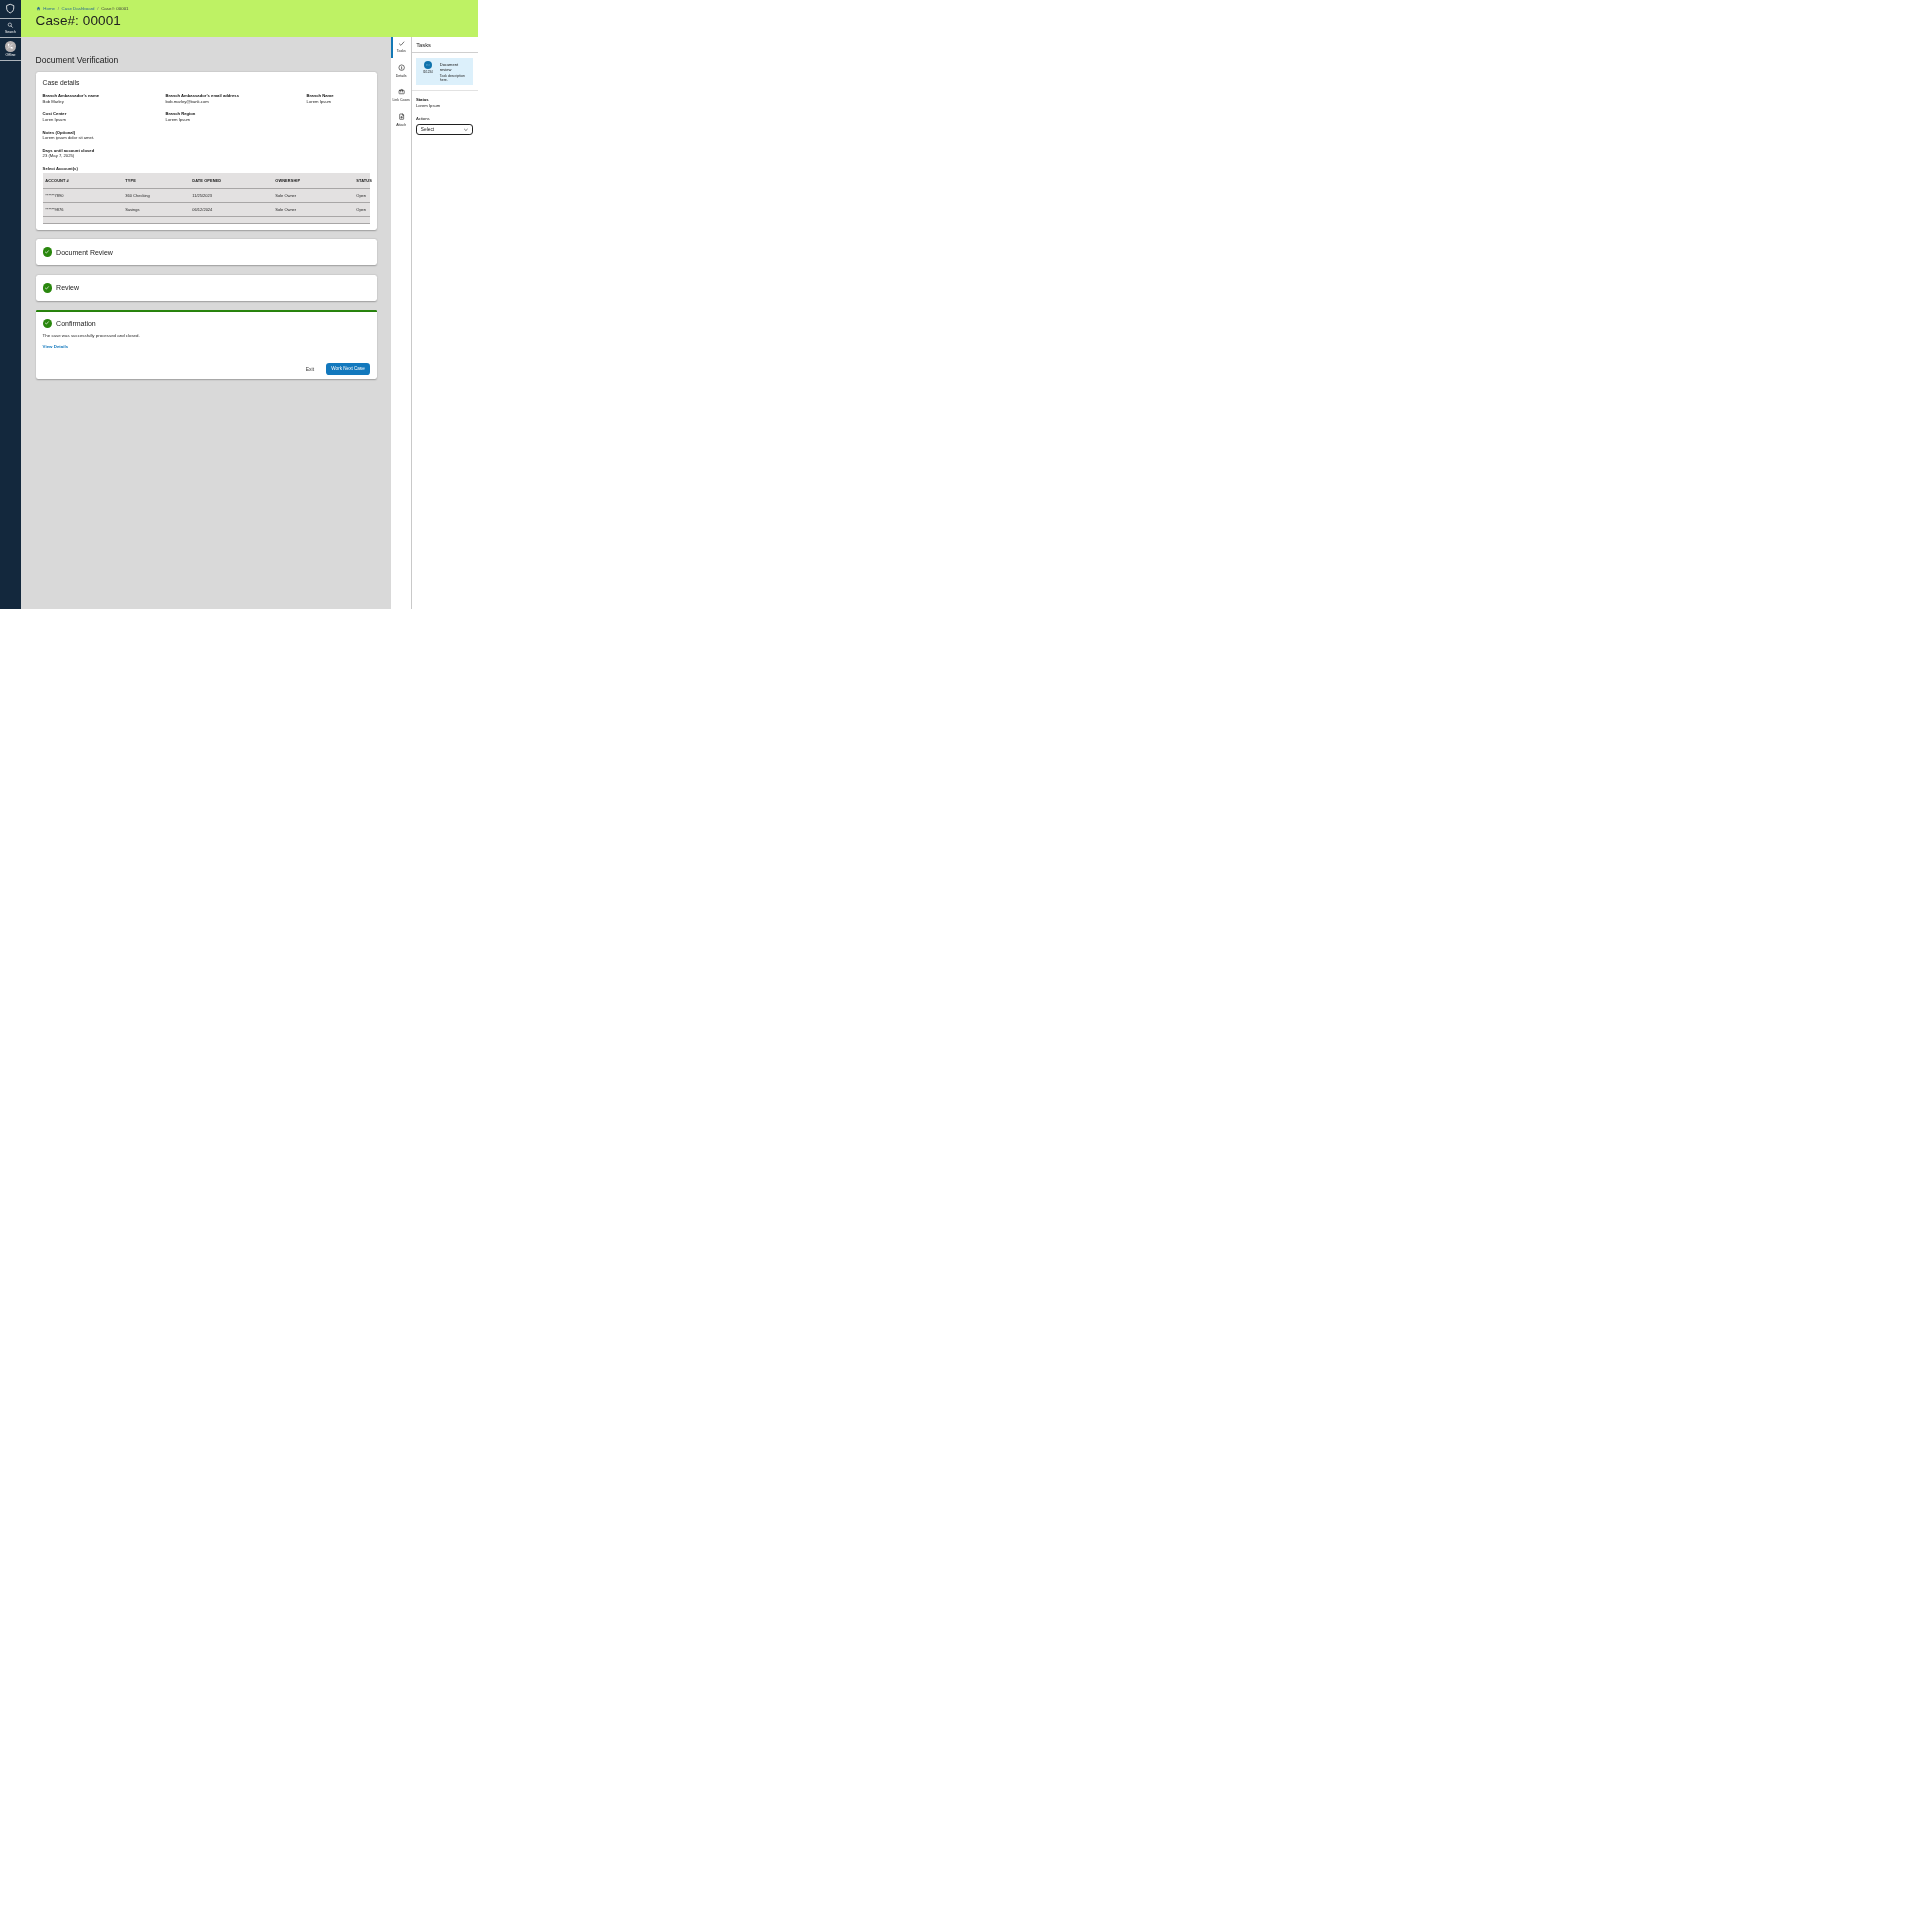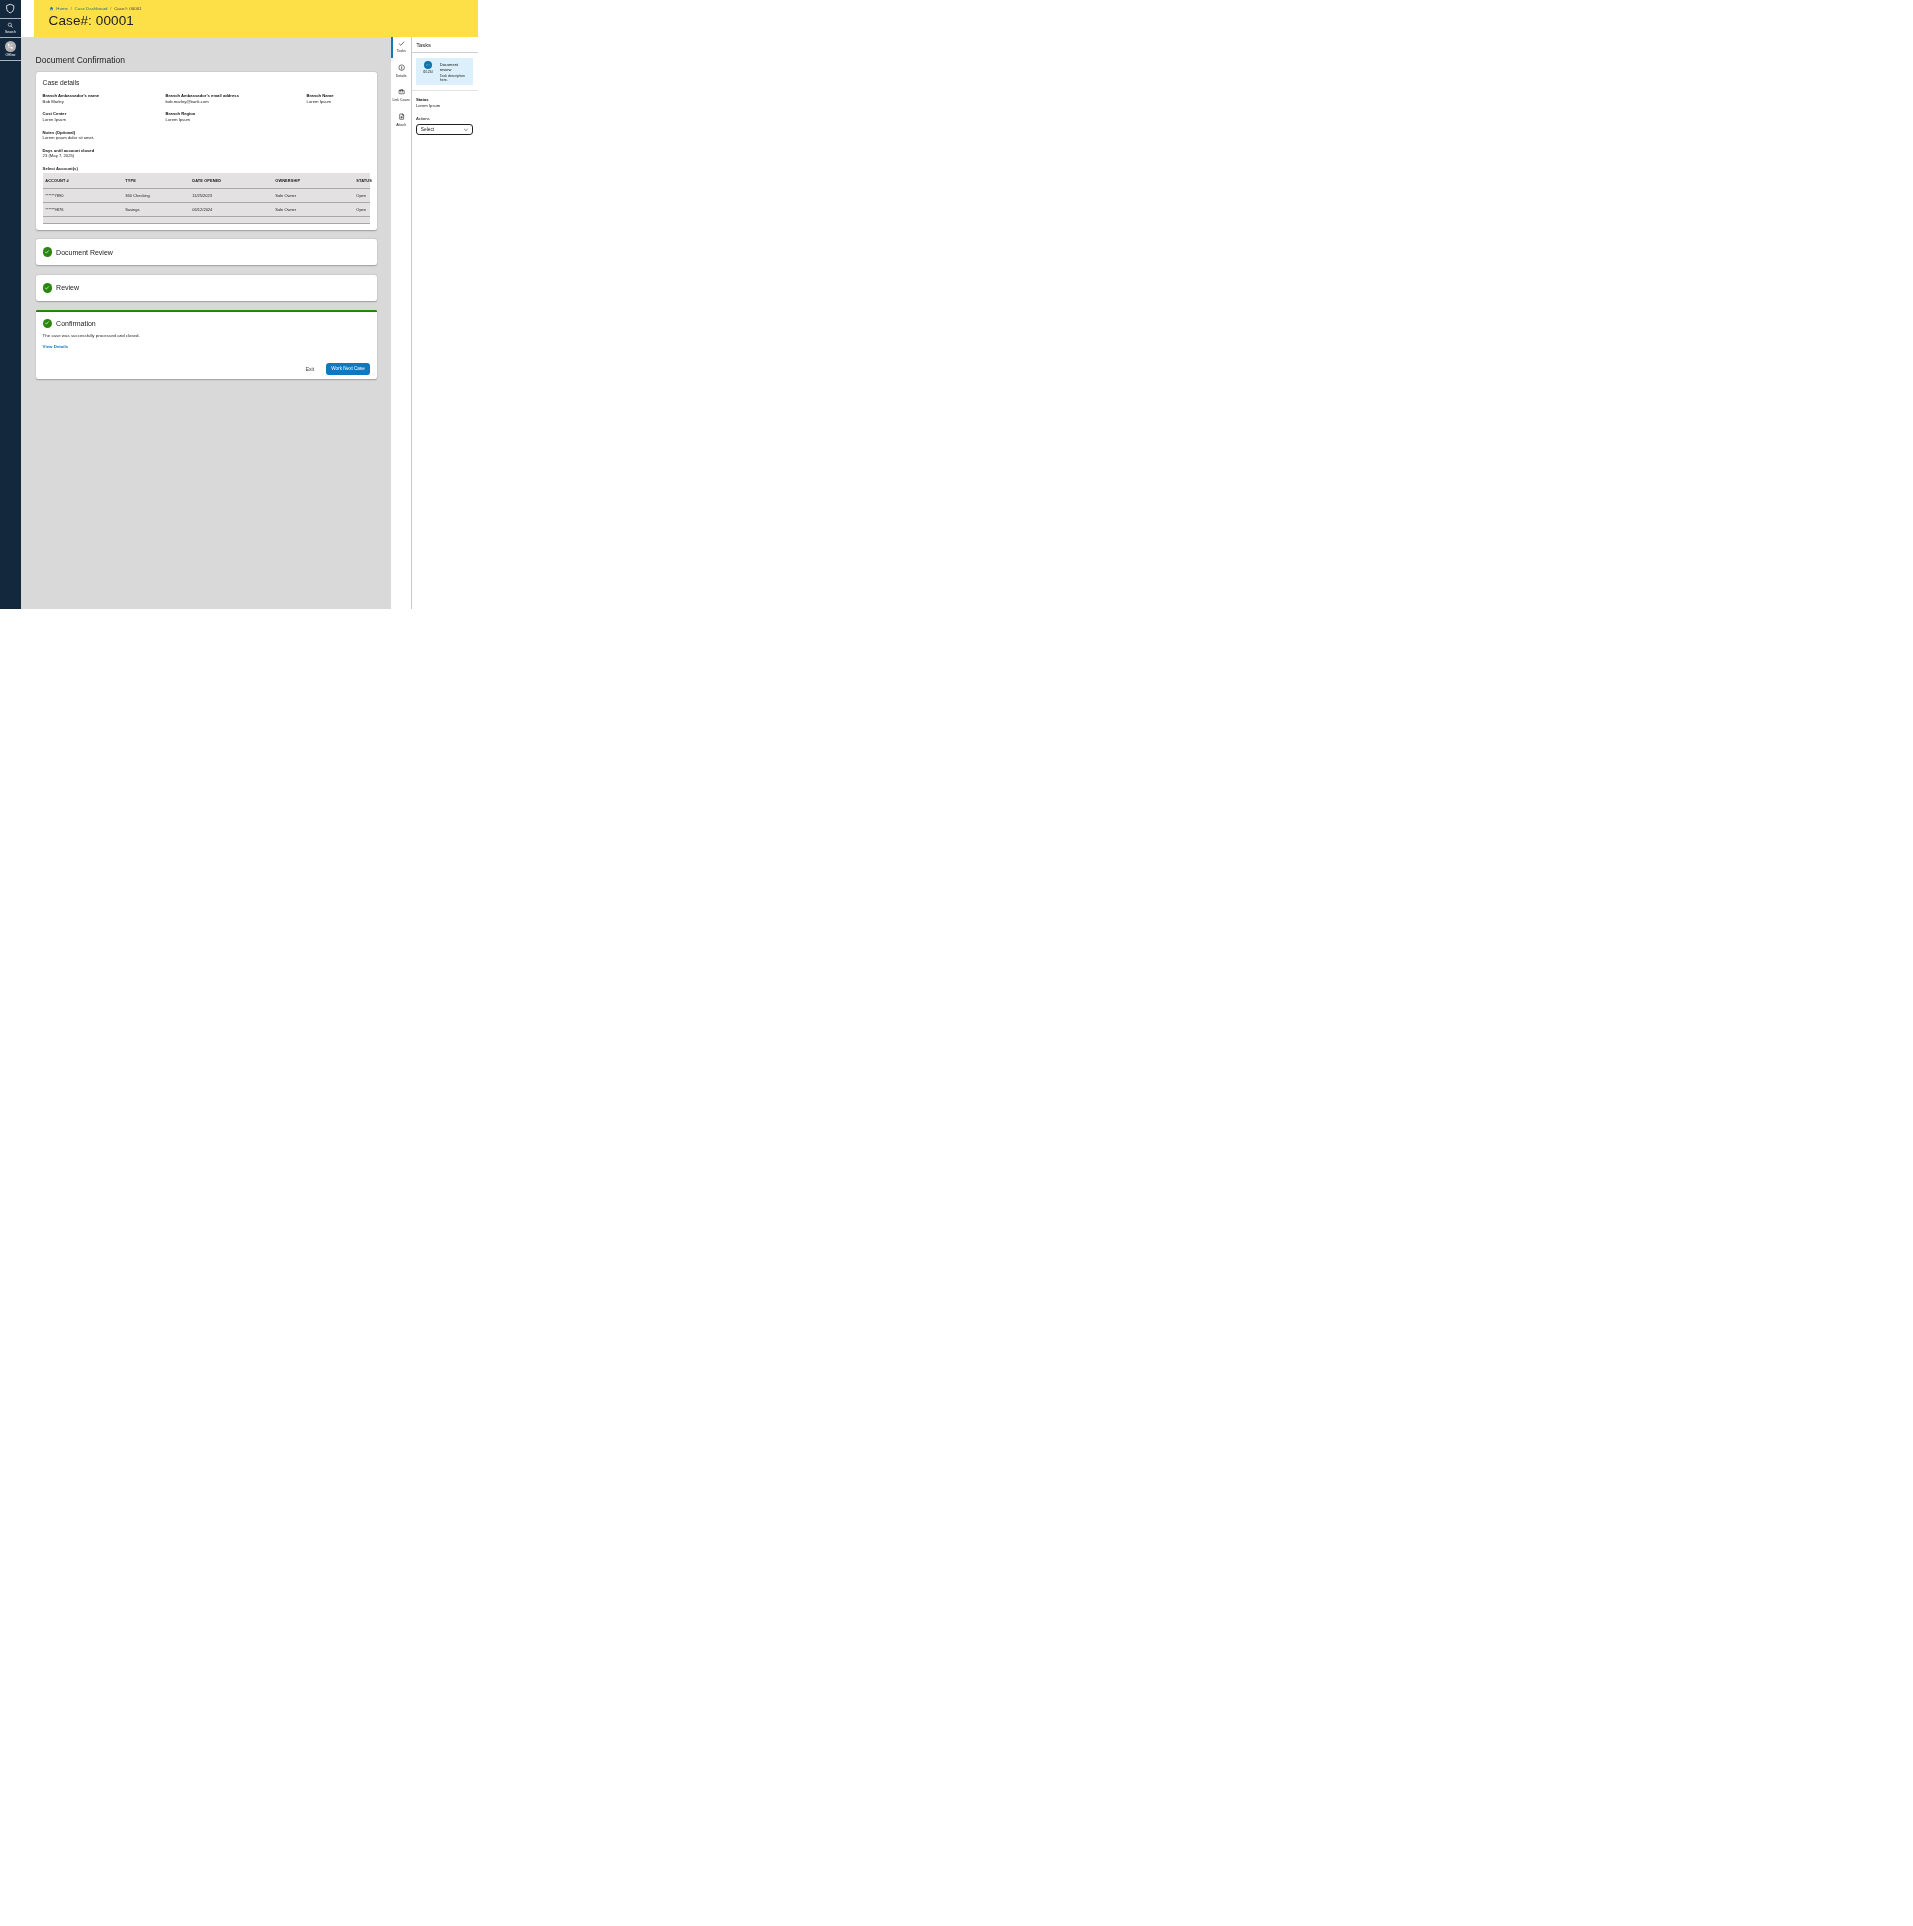--- a/index.html
+++ b/index.html
@@ -8,21 +8,21 @@
 
   
   .sidebar { position:absolute; left:0; top:0; bottom:0; width:21px; background:var(--navy,#13283d); }
   .side-block { display:flex; flex-direction:column; align-items:center; justify-content:center; gap:1.5px;
                 border-bottom:0.4px solid rgba(255,255,255,.65); padding:3.1px 0; }
   .side-block.logo { height:18.5px; }
   .side-label { color:#fff; font-size:3.5px; line-height:1; }
   .offline-circle { width:10.8px; height:10.8px; border-radius:50%; background:#b5b0b0; display:flex; align-items:center; justify-content:center; }
 
   
-  .header { position:absolute; left:34px; top:0; right:0; height:37px; background:#fde047; padding:6.2px 0 0 14.6px; }
+  .header { position:absolute; left:21px; top:0; right:0; height:37px; background:#bef264; padding:6.2px 0 0 14.6px; }
   .breadcrumb { display:flex; align-items:center; gap:2.7px; font-size:4.4px; font-weight:500; }
   .breadcrumb a { color:var(--steel,#2c6e91); text-decoration:none; cursor:pointer; }
   .crumb-sep { color:#6e6e6e; font-weight:400; }
   .crumb-current { color:#3d3d3d; font-weight:500; }
   .page-title { margin-top:3.1px; font-size:13.5px; font-weight:300; letter-spacing:0.1px; color:#202020; line-height:1; }
 
   
   .main { position:absolute; left:21px; top:37px; width:370px; bottom:0; background:var(--graybg,#d9d9d9); padding:18.5px 14.3px 0 14.6px; overflow:hidden; }
   .section-title { font-size:8.5px; font-weight:400; color:#1b1b1b; line-height:9.2px; margin-bottom:7px; }
   .card { background:#fff; border-radius:2.3px; box-shadow:0 0.4px 1.5px rgba(0,0,0,.28); }
@@ -123,21 +123,21 @@
     <a>Home</a>
     <span class="crumb-sep">/</span>
     <a>Case Dashboard</a>
     <span class="crumb-sep">/</span>
     <span class="crumb-current">Case#: 00001</span>
   </div>
   <h1 class="page-title">Case#: 00001</h1>
 </header>
 
 <main class="main">
-  <h2 class="section-title">Document Confirmation</h2>
+  <h2 class="section-title">Document Verification</h2>
 
   <section class="card case-card">
     <div class="card-title">Case details</div>
     <div class="fields-grid">
       <div class="field" style="grid-column:1; grid-row:1;">
         <div class="field-label">Branch Ambassador’s name</div>
         <div class="field-value">Bob Marley</div>
       </div>
       <div class="field" style="grid-column:2; grid-row:1;">
         <div class="field-label">Branch Ambassador’s email address</div>

